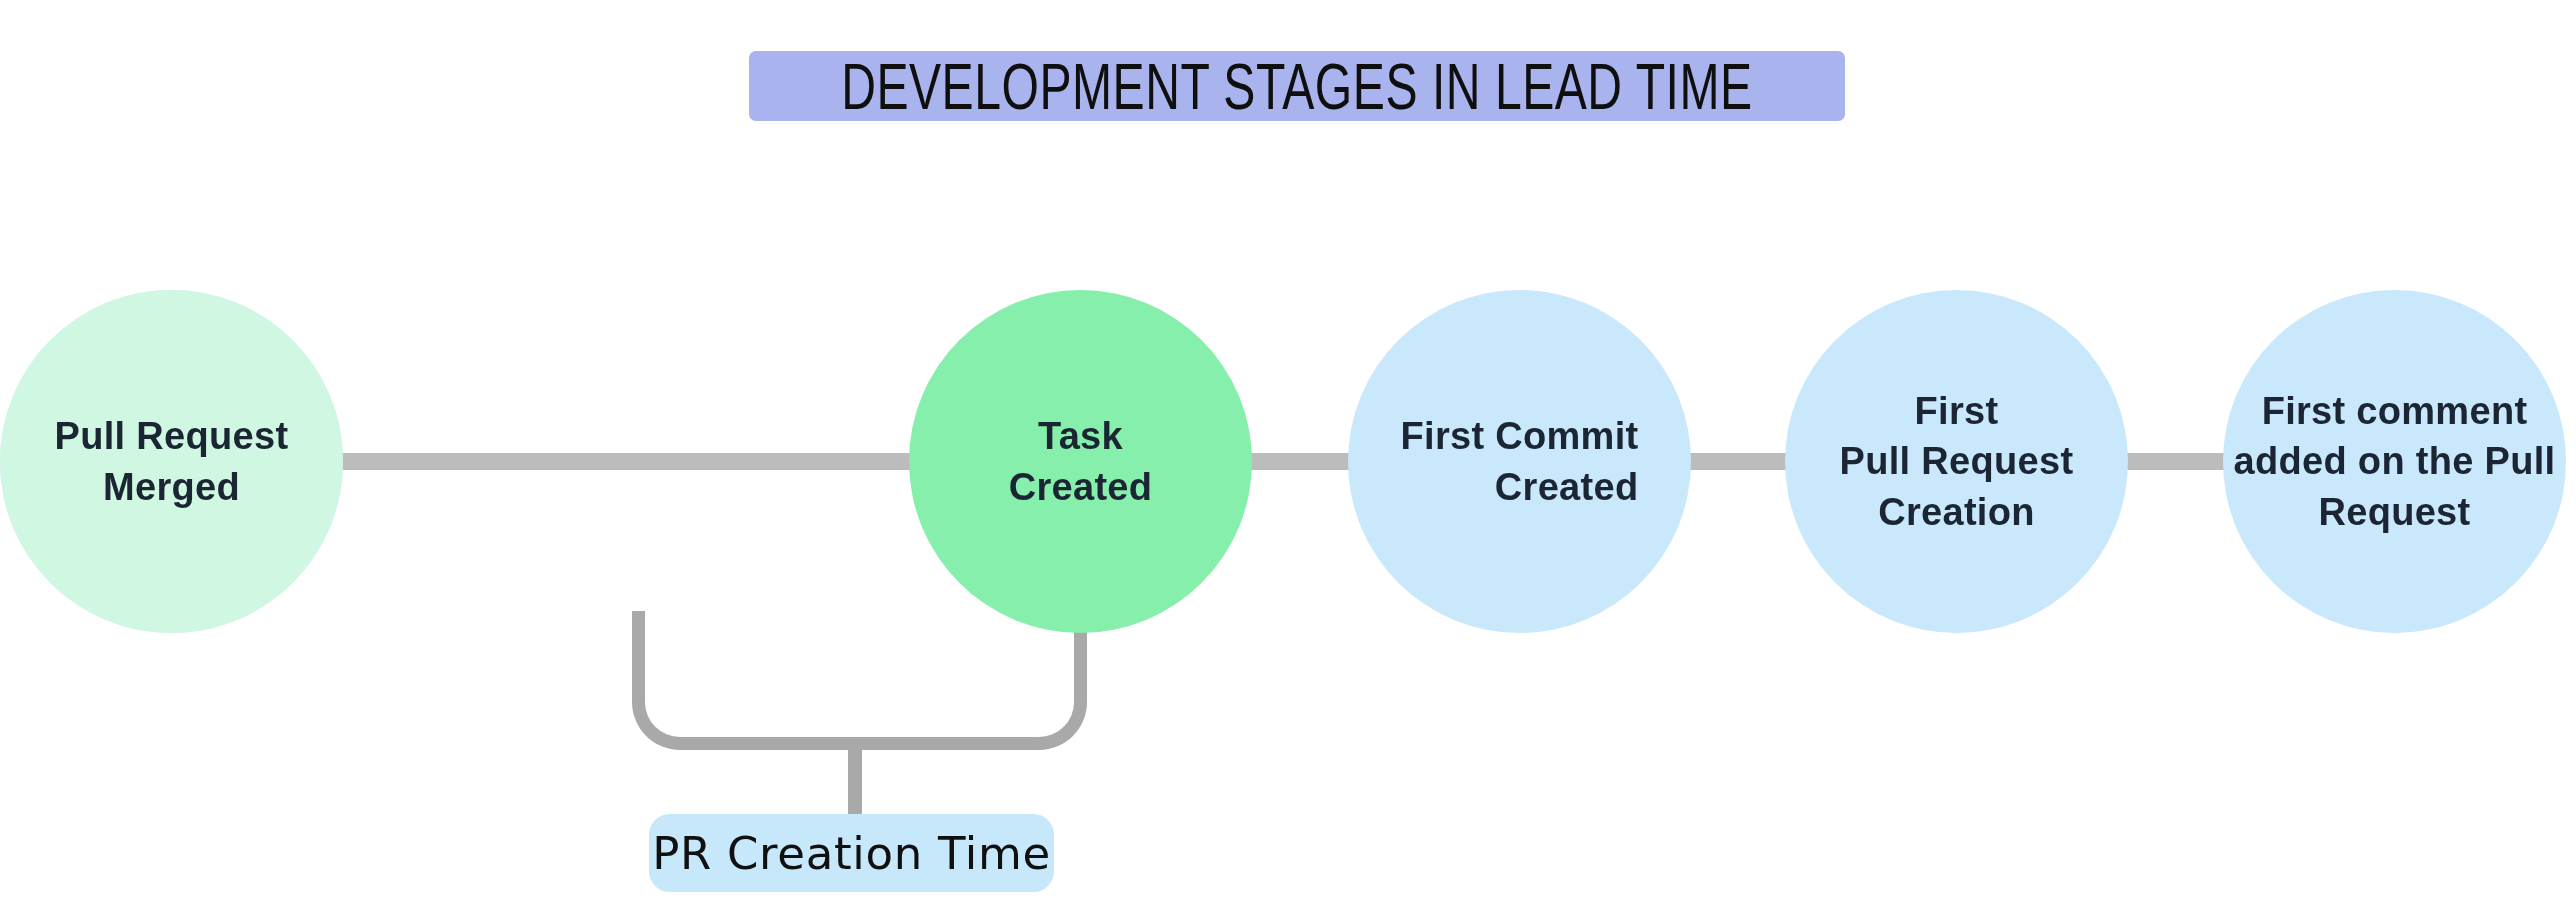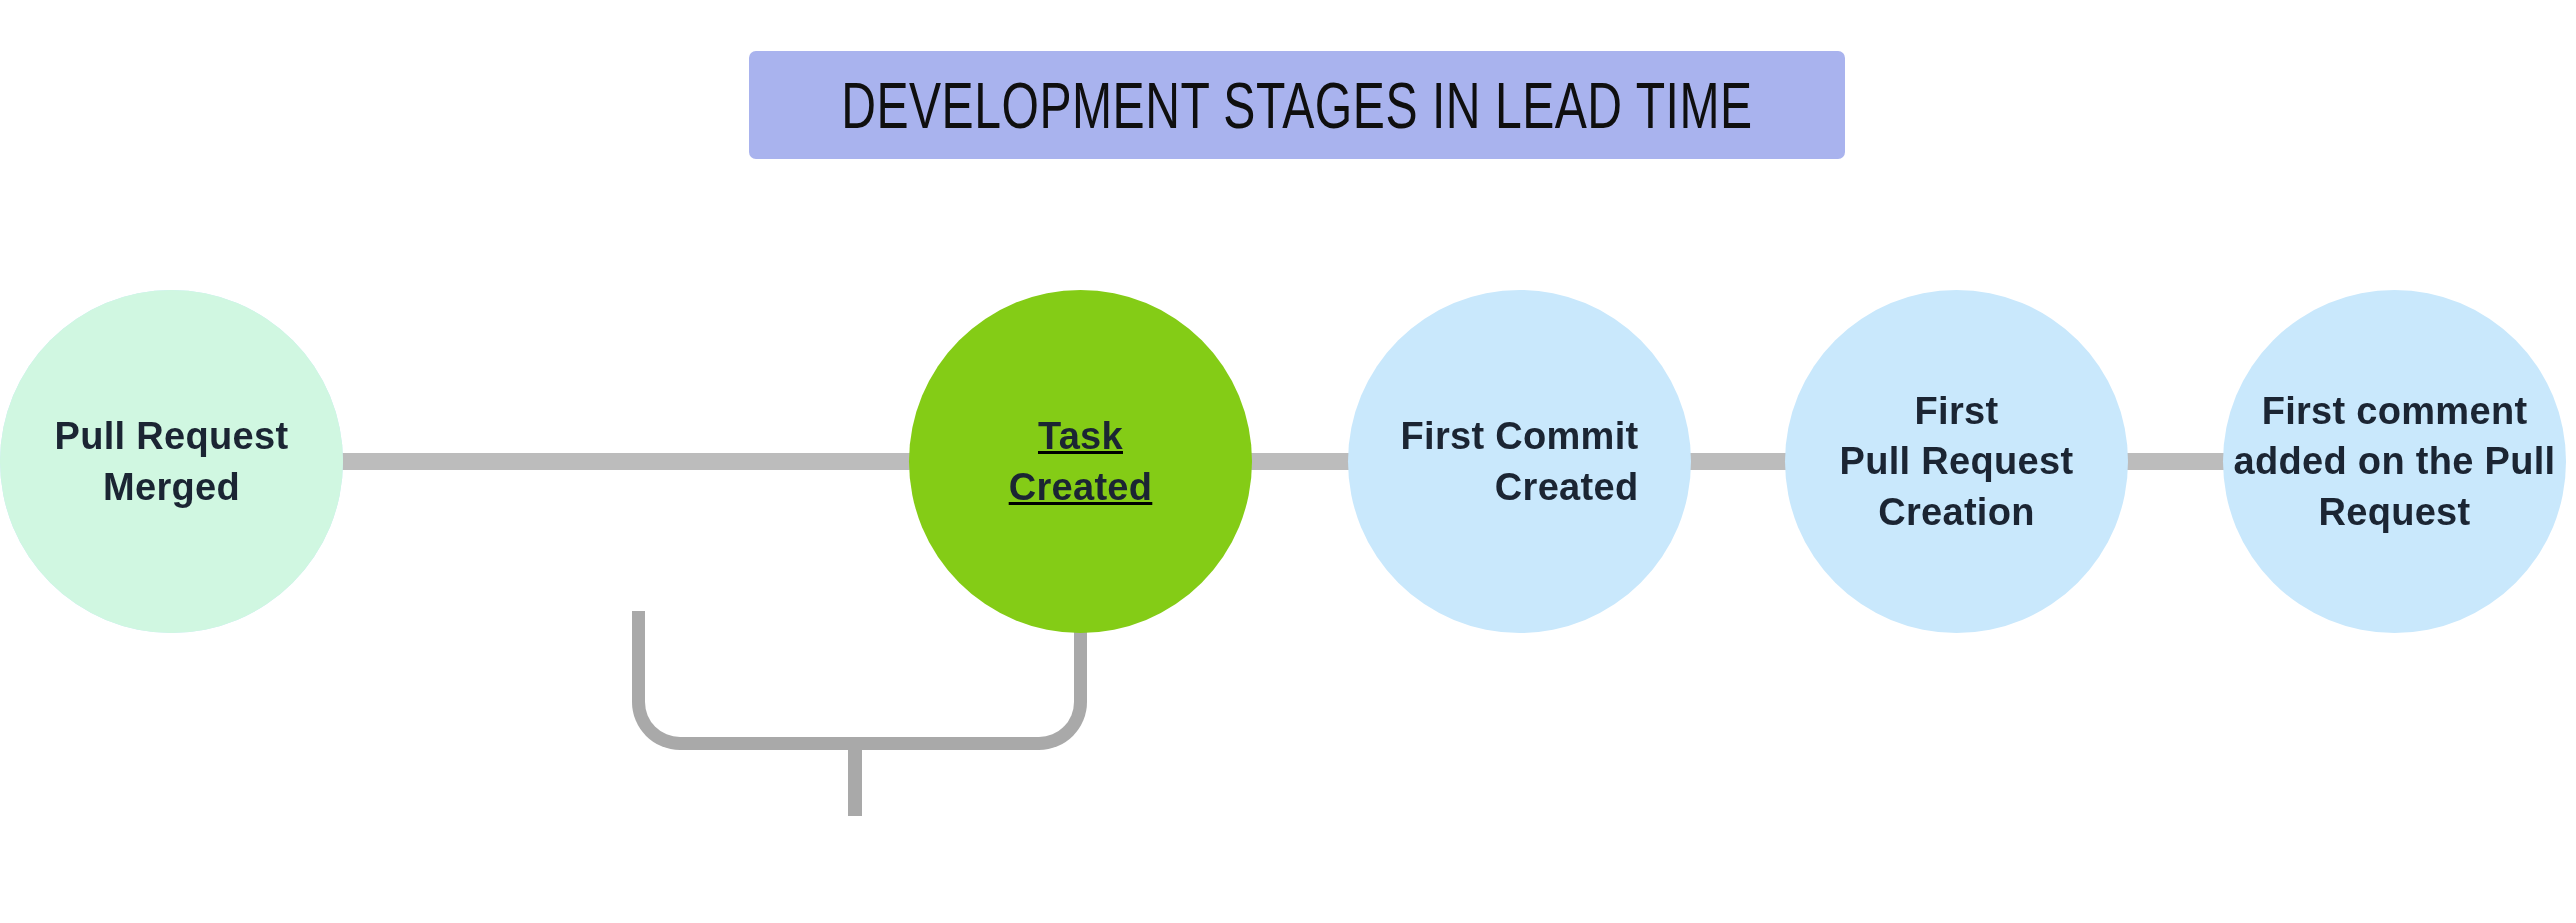--- a/index.html
+++ b/index.html
@@ -3,21 +3,21 @@
 <meta charset="utf-8">
 <style>
   html, body { margin: 0; padding: 0; background: #ffffff; }
   body { width: 2576px; height: 923px; position: relative; overflow: hidden;
          font-family: "Liberation Sans", sans-serif; }
 
   .canvas { position: absolute; inset: 0; width: 2576px; height: 923px; }
 
   
   .title-box {
-    position: absolute; left: 749px; top: 51px; width: 1096px; height: 108px;
+    position: absolute; left: 749px; top: 51px; width: 1096px; height: 70px;
     border-radius: 6.9px; display: flex; align-items: center; justify-content: center;
     background: #a9b3ee;
   }
   .title-text {
     display: inline-block; transform: scaleX(0.74); transform-origin: center;
     font-size: 65px; font-weight: 500; letter-spacing: 0.7px; color: #0f0f0f;
     white-space: nowrap;
   }
 
   
@@ -72,21 +72,21 @@
 <body>
 
 <div class="canvas">
 
   <div class="title-box" style="background-color: rgb(169, 179, 238);">
     <span class="title-text">DEVELOPMENT STAGES IN LEAD TIME</span>
   </div>
 
   <div class="connector" style="background-color: rgb(188, 188, 188);"></div>
 
-  <div class="stage" style="background-color: #84cc16; text-decoration: underline;">
+  <div class="stage" style="background-color: #86efac;">
     <span class="stage-label">Task
 Created</span>
   </div>
 
   <div class="stage" style="background-color: rgb(201, 232, 252); text-align: right;">
     <span class="stage-label">First Commit
 Created</span>
   </div>
 
   <div class="stage" style="background-color: rgb(201, 232, 252);">
@@ -107,15 +107,18 @@
   </div>
 
   <div class="stage" style="background-color: rgb(208, 247, 225);">
     <span class="stage-label">Pull Request
 Merged</span>
   </div>
 
   <div class="bracket-u"></div>
   <div class="bracket-stem"></div>
 
+  <div class="pr-label-box" style="background-color: rgb(199, 231, 251);">
+    <span class="pr-label-text">PR Creation Time</span>
+  </div>
 
 </div>
 
 
 </body></html>

